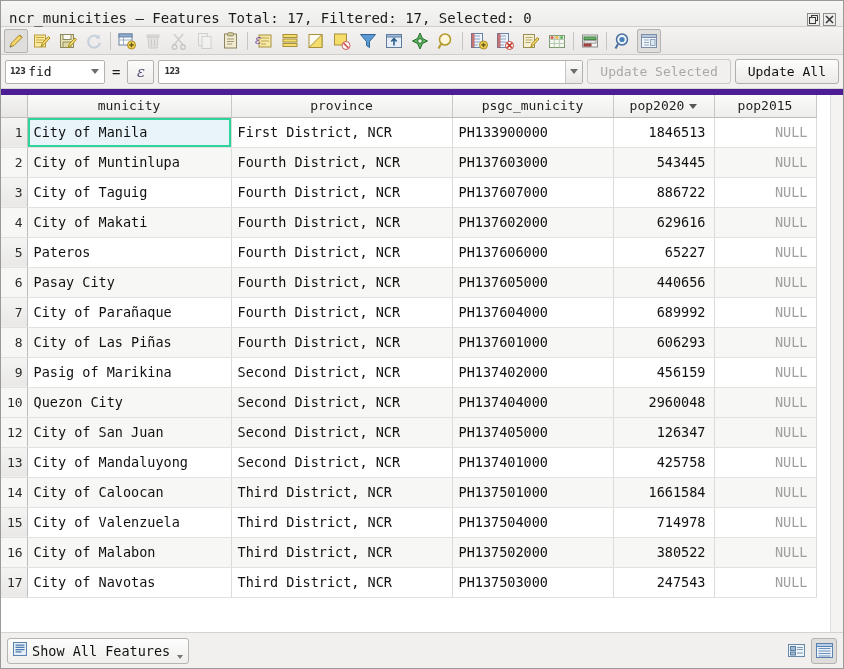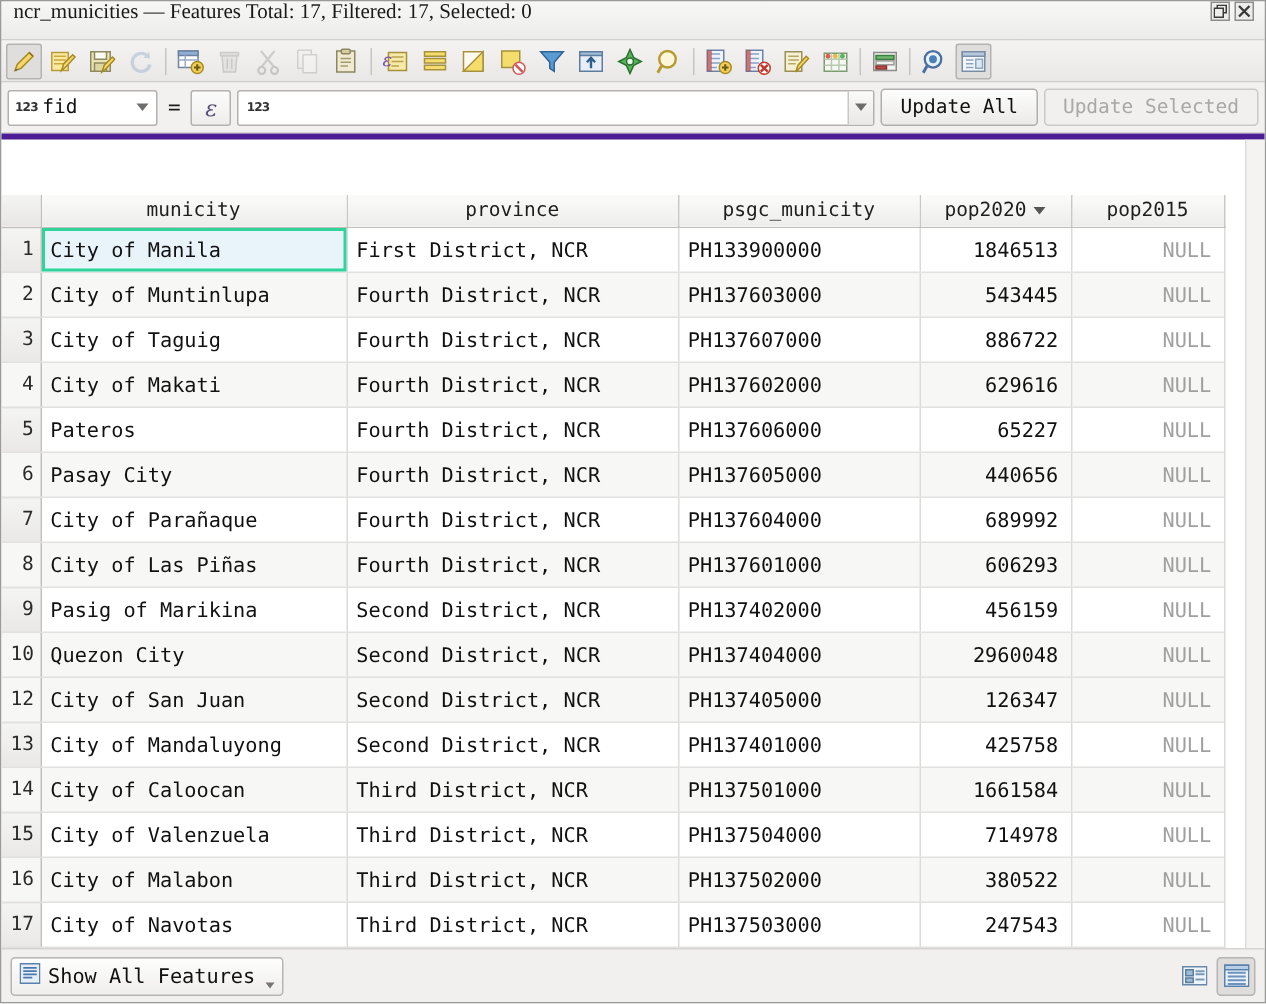--- a/index.html
+++ b/index.html
@@ -12,25 +12,24 @@
   .window {
     width: 844px; height: 669px;
     display: flex; flex-direction: column;
     background: #f2f1f0;
     border: 1px solid #9a9a9a;
   }
 
   
   .titlebar {
     height: 26px; flex: 0 0 26px;
-    display: flex; align-items: flex-start;
+    display: flex; align-items: flex-end;
     background: linear-gradient(#f7f7f6, #ececeb);
     border-bottom: 1px solid #cfcfcd;
     padding: 0 4px 0 8px;
-    font-family: Liberation Serif, serif;
   }
   .title-text {
     font-size: 14px; color: #1a1a1a;
     letter-spacing: 0px; white-space: nowrap;
   }
   .title-btns { margin-left: auto; display: flex; gap: 3px; padding-right: 3px; }
   .tbtn {
     width: 13px; height: 13px;
     border: 1px solid #8d8d8d; background: #ededec;
     display: flex; align-items: center; justify-content: center;
@@ -118,22 +117,21 @@
     font-size: 13px; color: #111;
     display: flex; align-items: center; justify-content: center;
     white-space: nowrap;
   }
   .btn.disabled { color: #a9a8a6; background: #f1f0ee; border-color: #cac9c7; }
 
   
   .tablewrap {
     flex: 1 1 auto; display: flex; flex-direction: column;
     background: #fff; overflow: hidden; position: relative;
-    border-top: 4px solid #4c1d95;
-    justify-content: flex-end;
+    border-top: 6px solid #4c1d95;
   }
   table { border-collapse: collapse; table-layout: fixed; width: 815px; }
   thead th {
     height: 22px;
     background: linear-gradient(#fbfbfa,#ededeb);
     border-right: 1px solid #c9c8c6;
     border-bottom: 1px solid #bfbebc;
     font-weight: normal; font-size: 13px; color: #1e1e1e;
     text-align: center; padding: 0 4px;
     position: relative;
@@ -425,22 +423,22 @@
     </div>
     <span class="eqsign">=</span>
     <div class="eps-btn">ε</div>
     <div class="exprfield">
       <span class="num-badge">123</span>
       <span class="val"></span>
       <span class="drop">
         <span class="caret" style="margin:0"></span>
       </span>
     </div>
+    <div class="btn disabled">Update Selected</div>
     <div class="btn">Update All</div>
-    <div class="btn disabled">Update Selected</div>
   </div>
 
   <div class="tablewrap">
     <table>
       <colgroup>
         <col style="width:26px">
           <col style="width:204px">
           <col style="width:221px">
           <col style="width:161px">
           <col style="width:101px">

